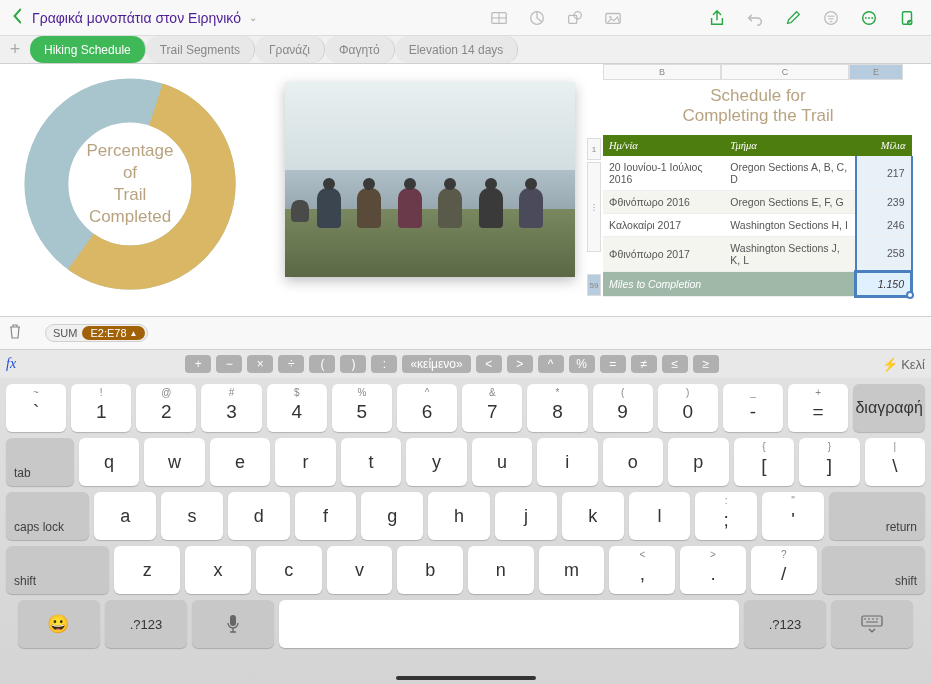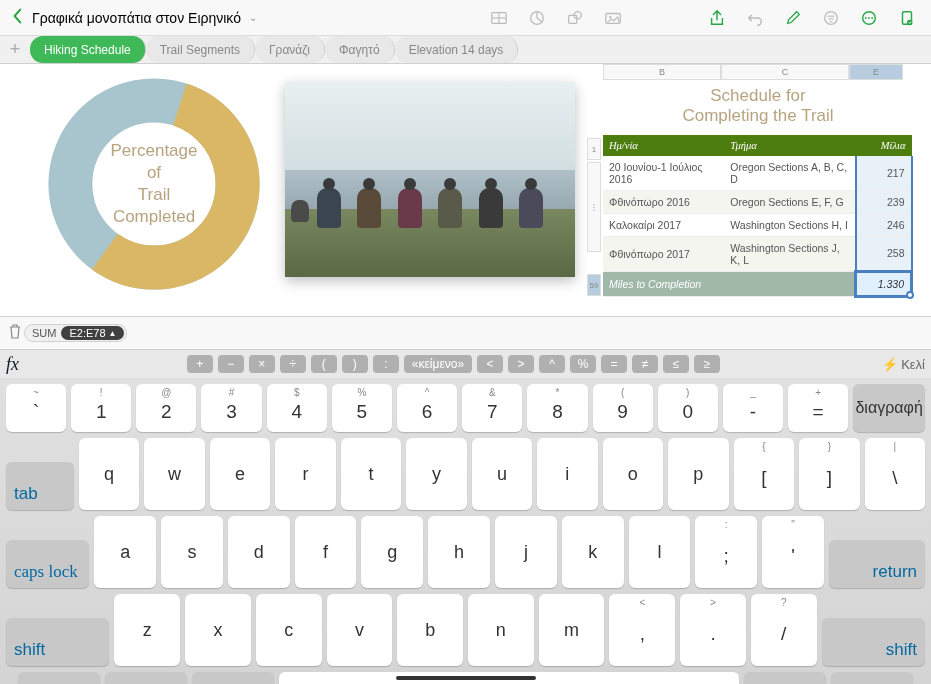--- a/index.html
+++ b/index.html
@@ -1,38 +1,38 @@
 <!DOCTYPE html>
 <html><head>
 <meta charset="utf-8">
 <style>
 * { box-sizing: border-box; margin: 0; padding: 0; font-family: -apple-system, BlinkMacSystemFont, "Helvetica Neue", Arial, sans-serif; }
 body { width: 931px; height: 684px; background: #f0f0f0; overflow: hidden; position: relative; }
 
 
 .top-toolbar { height: 36px; background: #f8f8f8; border-bottom: 1px solid #ddd; display: flex; align-items: center; padding: 0 8px; gap: 6px; }
 .back-btn { color: #28a745; font-size: 20px; cursor: pointer; padding: 0 4px; }
-.doc-title { font-size: 14px; color: #000000; }
+.doc-title { font-size: 14px; color: #4c1d95; }
 .title-chevron { color: #999; font-size: 10px; margin-left: 2px; }
 .toolbar-spacer { flex: 1; }
 .toolbar-icon { width: 24px; height: 24px; display: flex; align-items: center; justify-content: center; color: #999; font-size: 16px; cursor: pointer; margin: 0 4px; }
 .toolbar-icon.green { color: #28a745; }
 .toolbar-icon svg { width: 18px; height: 18px; }
 
 
 .sheet-tabs { height: 28px; background: #f0f0f0; display: flex; align-items: stretch; border-bottom: 1px solid #d0d0d0; }
 .add-sheet { width: 30px; display: flex; align-items: center; justify-content: center; color: #aaa; font-size: 18px; cursor: pointer; }
 .sheet-tab { padding: 0 14px; display: flex; align-items: center; font-size: 12px; color: #888; background: #e8e8e8; border-right: 1px solid #d0d0d0; cursor: pointer; border-radius: 13px; }
 .sheet-tab.active { background: #3fb858; color: #fff; }
 
 
 .canvas { position: relative; height: 252px; background: #fff; }
 
 
-.chart-area { position: absolute; left: 24px; top: 10px; width: 260px; height: 230px; }
+.chart-area { position: absolute; left: 0; top: 10px; width: 260px; height: 230px; }
 .donut { position: relative; width: 220px; height: 220px; margin: 0 auto; }
 .donut svg { width: 220px; height: 220px; }
 .donut-label { position: absolute; top: 50%; left: 50%; transform: translate(-50%, -50%); text-align: center; font-family: Georgia, serif; color: #b8a380; font-size: 17px; line-height: 1.3; }
 
 
 .photo { position: absolute; left: 285px; top: 18px; width: 290px; height: 195px; box-shadow: 0 4px 12px rgba(0,0,0,0.25); background: linear-gradient(to bottom, #d4e4e8 0%, #c0d0d8 35%, #a8b8b0 55%, #8a9878 100%); overflow: hidden; }
 .photo-sky { position: absolute; top: 0; left: 0; right: 0; height: 50%; background: linear-gradient(to bottom, #e8f0f0, #d0dce0); }
 .photo-water { position: absolute; top: 45%; left: 0; right: 0; height: 20%; background: linear-gradient(to bottom, #b0c0c8, #98a8b0); }
 .photo-grass { position: absolute; bottom: 0; left: 0; right: 0; height: 35%; background: linear-gradient(to bottom, #7a8860, #5a6845); }
 .photo-people { position: absolute; bottom: 25%; left: 0; right: 0; display: flex; justify-content: space-evenly; padding: 0 15px; }
@@ -58,48 +58,48 @@
 .table th:last-child { text-align: right; }
 .table td { padding: 5px 6px; border-bottom: 1px solid #eee; color: #555; }
 .table td.e { text-align: right; background: #e8f0f8; border-left: 2px solid #4a80c0; border-right: 2px solid #4a80c0; }
 .table tr.alt { background: #f5f5f0; margin-top: 38px; }
 .table tr.total { background: #a0b8a8; color: #fff; font-style: italic; font-family: Georgia, serif; }
 .table tr.total td { color: #fff; }
 .table tr.total td.e { background: #e0f0ff; color: #333; border: 3px solid #4a80c0; position: relative; }
 .cell-handle { position: absolute; right: -4px; bottom: -4px; width: 8px; height: 8px; background: #fff; border: 2px solid #4a80c0; border-radius: 50%; }
 
 
-.formula-bar { height: 17px; background: #f8f8f8; border-top: 1px solid #d0d0d0; border-bottom: 1px solid #d0d0d0; display: flex; align-items: center; padding: 16px 8px; gap: 2px; }
+.formula-bar { height: 17px; background: #f8f8f8; border-top: 1px solid #d0d0d0; border-bottom: 1px solid #d0d0d0; display: flex; align-items: center; padding: 16px 8px; gap: 23px; }
 .trash-icon { color: #888; cursor: pointer; }
 .formula-chip { display: inline-flex; align-items: center; background: #f0f0f0; border: 1px solid #d0d0d0; border-radius: 10px; padding: 1px 2px; font-size: 11px; }
 .chip-fn { padding: 0 5px; color: #555; }
-.chip-range { background: #404040; color: #fff; padding: 1px 8px; border-radius: 8px; display: flex; align-items: center; gap: 3px; }
+.chip-range { background: #a16207; color: #fff; padding: 1px 8px; border-radius: 8px; display: flex; align-items: center; gap: 3px; }
 .chip-caret { font-size: 8px; }
 .formula-input { flex: 1; }
 
 
 .fx-row { height: 28px; background: #e8e8e8; display: flex; align-items: center; padding: 0 6px; gap: 4px; }
-.fx-label { font-style: italic; font-family: Georgia, serif; color: #0f172a; font-size: 18px; margin-right: 6px; }
+.fx-label { font-style: italic; font-family: Georgia, serif; color: #1d4ed8; font-size: 14px; margin-right: 6px; }
 .fx-pill { min-width: 26px; height: 18px; background: #b0b0b0; color: #fff; border-radius: 4px; display: flex; align-items: center; justify-content: center; font-size: 12px; padding: 0 4px; cursor: pointer; }
 .fx-pill.wide { min-width: 60px; padding: 0 8px; }
 .fx-cell { color: #666; font-size: 13px; display: flex; align-items: center; gap: 3px; }
 
 
 .keyboard { background: linear-gradient(to bottom, #e0e0e0, #d4d4d4); padding: 6px; height: 312px; }
 .kb-row { display: flex; gap: 5px; margin-bottom: 6px; justify-content: center; }
 .key { background: #fff; border-radius: 6px; box-shadow: 0 1px 1px rgba(0,0,0,0.2); display: flex; flex-direction: column; align-items: center; justify-content: center; position: relative; font-size: 18px; color: #333; cursor: pointer; min-height: 48px; }
 .key .alt { position: absolute; top: 3px; font-size: 10px; color: #888; }
 .key .main { font-size: 19px; margin-top: 8px; }
 .key.num { width: 80px; }
 .key.letter { width: 85px; }
-.key.mod { background: #c8c8c8; color: #0369a1; font-size: 17px; align-items: flex-start; justify-content: flex-end; padding: 0 0 6px 8px; margin-top: 24px; }
+.key.mod { background: #c8c8c8; color: #404040; font-size: 12px; align-items: flex-start; justify-content: flex-end; padding: 0 0 6px 8px; }
 .key.mod.right { align-items: flex-end; padding: 0 8px 6px 0; }
 .key.delete { width: 86px; background: #c8c8c8; font-size: 16px; }
 .key.tab { width: 92px; }
-.key.caps { width: 108px; font-family: Liberation Serif, serif; }
+.key.caps { width: 108px; }
 .key.return { width: 125px; }
 .key.shift { width: 130px; }
 .key.shift-r { width: 130px; }
 .key.space { width: 460px; }
 .key.sym { width: 82px; background: #c8c8c8; font-size: 13px; }
 .key.icon { width: 82px; background: #c8c8c8; font-size: 18px; }
 .kb-row.r1 .key.num { width: 72px; }
 .kb-row.r3 .key.letter { width: 82px; }
 .kb-row.r4 .key.letter { width: 84px; }
 
@@ -260,21 +260,21 @@
             <td>Washington Sections H, I</td>
             <td class="e">246</td>
       </tr>
       <tr class="alt">
         <td>Φθινόπωρο 2017</td>
             <td>Washington Sections J, K, L</td>
             <td class="e">258</td>
       </tr>
       <tr class="total">
         <td colspan="2">Miles to Completion</td>
-        <td class="e"><span>1.330</span><span class="cell-handle"></span></td>
+        <td class="e"><span>1.150</span><span class="cell-handle"></span></td>
       </tr>
     </tbody>
       </table>
   </div>
 </div>
 
 <div class="formula-bar">
   <span class="trash-icon">
     <svg width="14" height="16" viewBox="0 0 14 16">
         <path d="M2 4 L12 4 M5 4 L5 2 L9 2 L9 4 M3 4 L4 15 L10 15 L11 4" stroke="#888" stroke-width="1.2" fill="none"></path>

